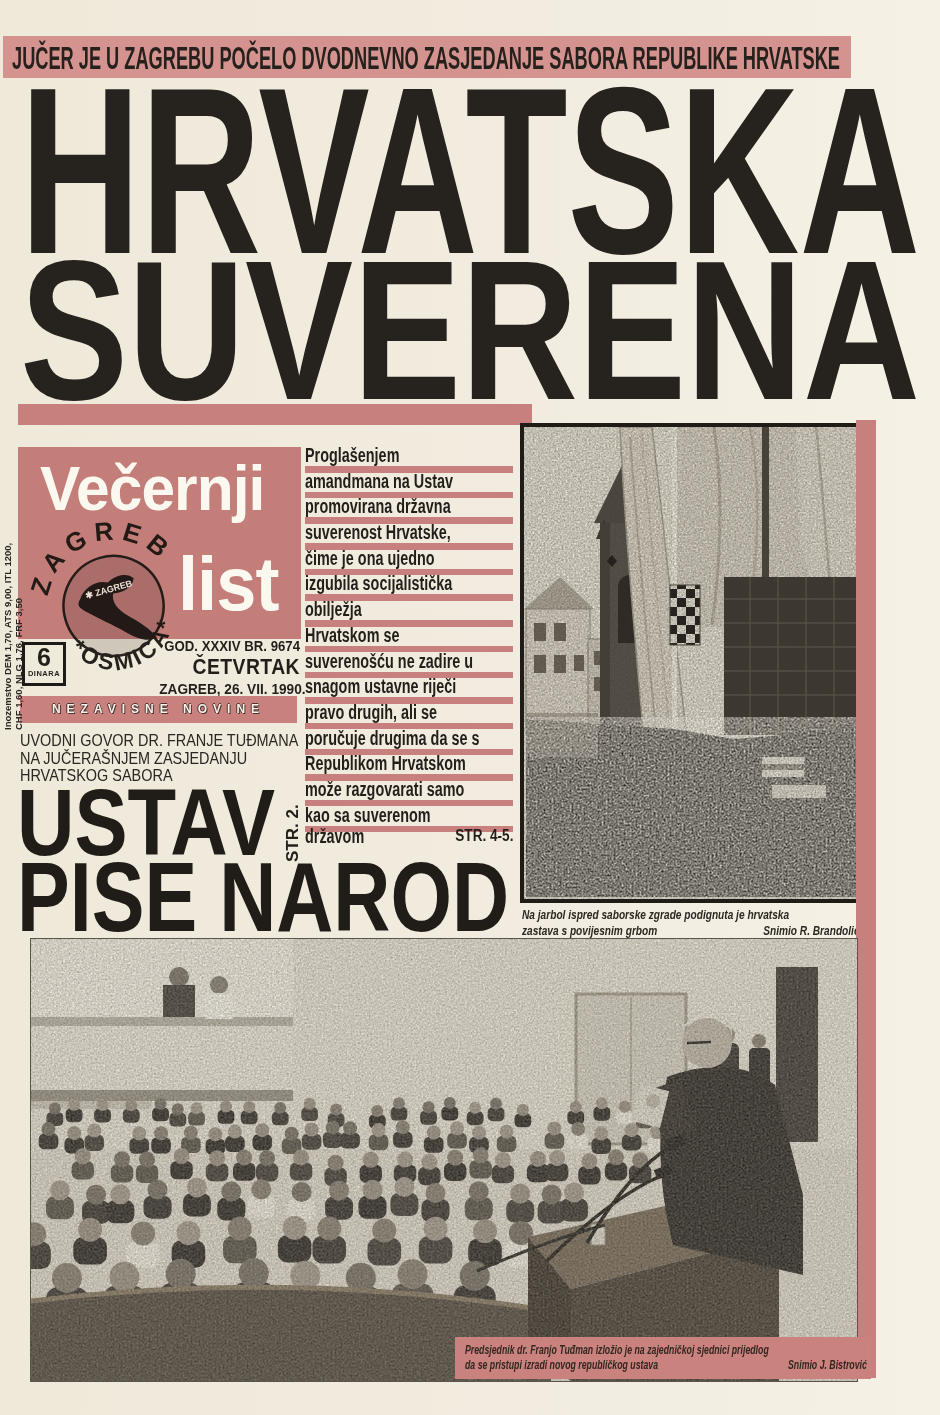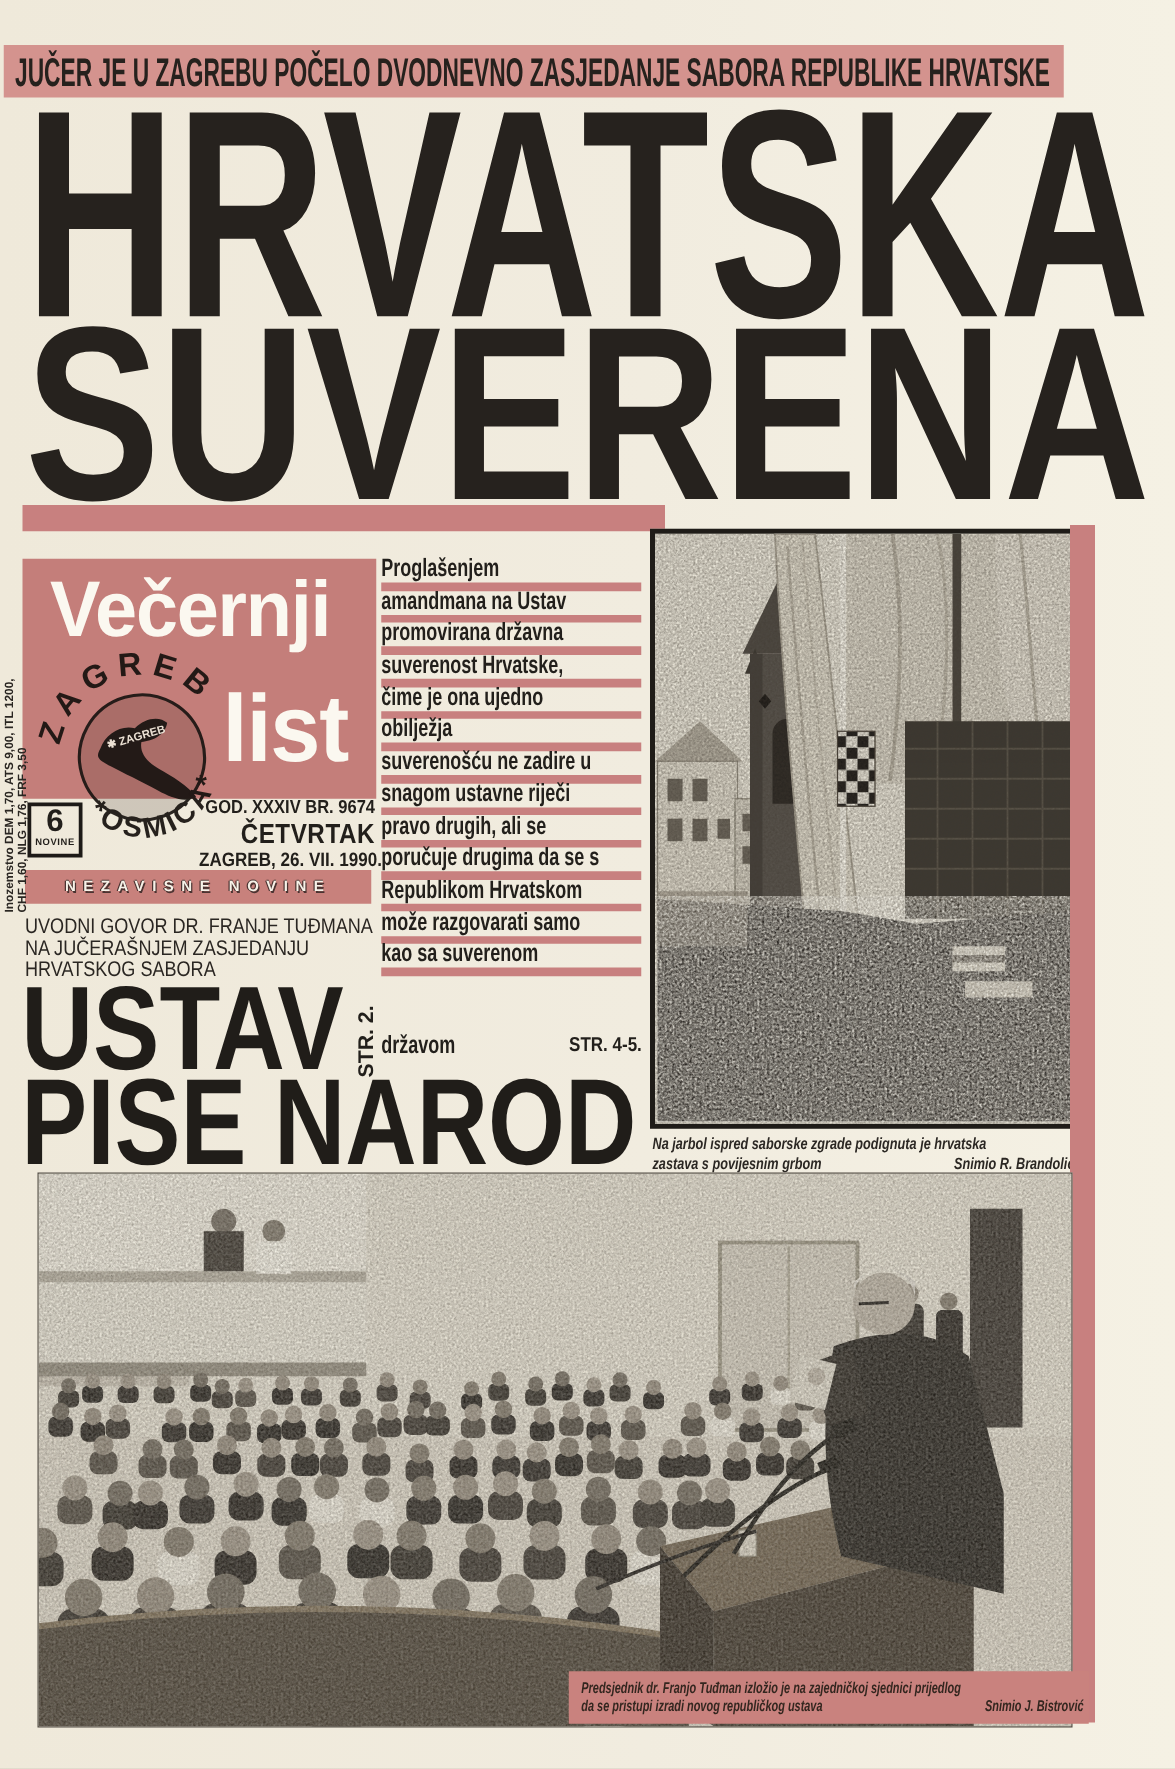--- a/index.html
+++ b/index.html
@@ -36,21 +36,21 @@
 
   
   .kicker{left:20px;top:732px;width:300px;font-size:17px;line-height:17.5px;color:#2a2622;transform:scaleX(.85);transform-origin:left top;}
   .str2{left:283px;top:862px;transform:rotate(-90deg);transform-origin:0 0;font-size:17px;font-weight:bold;}
 
   
   .lede{left:305px;top:446px;width:208px;}
   .lede-line{height:25.7px;}
   .lede-text{font-size:20px;font-weight:bold;line-height:19px;white-space:nowrap;transform:scaleX(.72);transform-origin:left top;}
   .lede-bar{height:6.5px;background:#c8807f;margin-top:1px;}
-  .lede-last{display:flex;justify-content:space-between;align-items:flex-end;}
+  .lede-last{display:flex;justify-content:space-between;align-items:flex-start;}
   .lede-ref{font-size:16px;font-weight:bold;transform:scaleX(.85);transform-origin:right top;}
 
   
   .flag-photo{left:520px;top:423px;width:332px;height:472px;border:4px solid #1f1c18;background:#e3ded0;}
   .flag-caption{left:522px;top:907px;width:346px;font-size:13px;font-style:italic;font-weight:bold;color:#2b2723;
     line-height:15.5px;transform:scaleX(.78);transform-origin:left top;width:440px;}
   .flag-caption .row2{display:flex;justify-content:space-between;width:440px;}
   .side-bar{left:856px;top:420px;width:20px;height:958px;background:#c8807f;}
   .session-photo{left:30px;top:938px;width:826px;height:442px;border:1px solid #5a554c;background:#d9d3c5;}
   .session-caption{left:455px;top:1337px;width:402px;height:31px;background:#c9827e;padding:6px 4px 5px 10px;
@@ -103,21 +103,21 @@
   </svg>
 
   <div class="abs edition">
     <div class="e1 nw">GOD. XXXIV BR. 9674</div>
     <div class="e2 nw">ČETVRTAK</div>
     <div class="e3 nw">ZAGREB, 26. VII. 1990.</div>
   </div>
 
   <div class="abs price-box">
     <div class="v">6</div>
-    <div class="u">NOVINE</div>
+    <div class="u">DINARA</div>
   </div>
 
   <div class="abs tagline">
     <span>NEZAVISNE NOVINE</span>
   </div>
 
   <div class="abs foreign nw">
     <div>Inozemstvo DEM 1,70, ATS 9,00, ITL 1200,</div>
     <div>CHF 1,60, NLG 1,76, FRF 3,50</div>
   </div>
@@ -151,21 +151,29 @@
       </div>
       <div class="lede-line">
         <div class="lede-text">suverenost Hrvatske,</div>
         <div class="lede-bar"></div>
       </div>
       <div class="lede-line">
         <div class="lede-text">čime je ona ujedno</div>
         <div class="lede-bar"></div>
       </div>
       <div class="lede-line">
+        <div class="lede-text">izgubila socijalistička</div>
+        <div class="lede-bar"></div>
+      </div>
+      <div class="lede-line">
         <div class="lede-text">obilježja</div>
+        <div class="lede-bar"></div>
+      </div>
+      <div class="lede-line">
+        <div class="lede-text">Hrvatskom se</div>
         <div class="lede-bar"></div>
       </div>
       <div class="lede-line">
         <div class="lede-text">suverenošću ne zadire u</div>
         <div class="lede-bar"></div>
       </div>
       <div class="lede-line">
         <div class="lede-text">snagom ustavne riječi</div>
         <div class="lede-bar"></div>
       </div>

